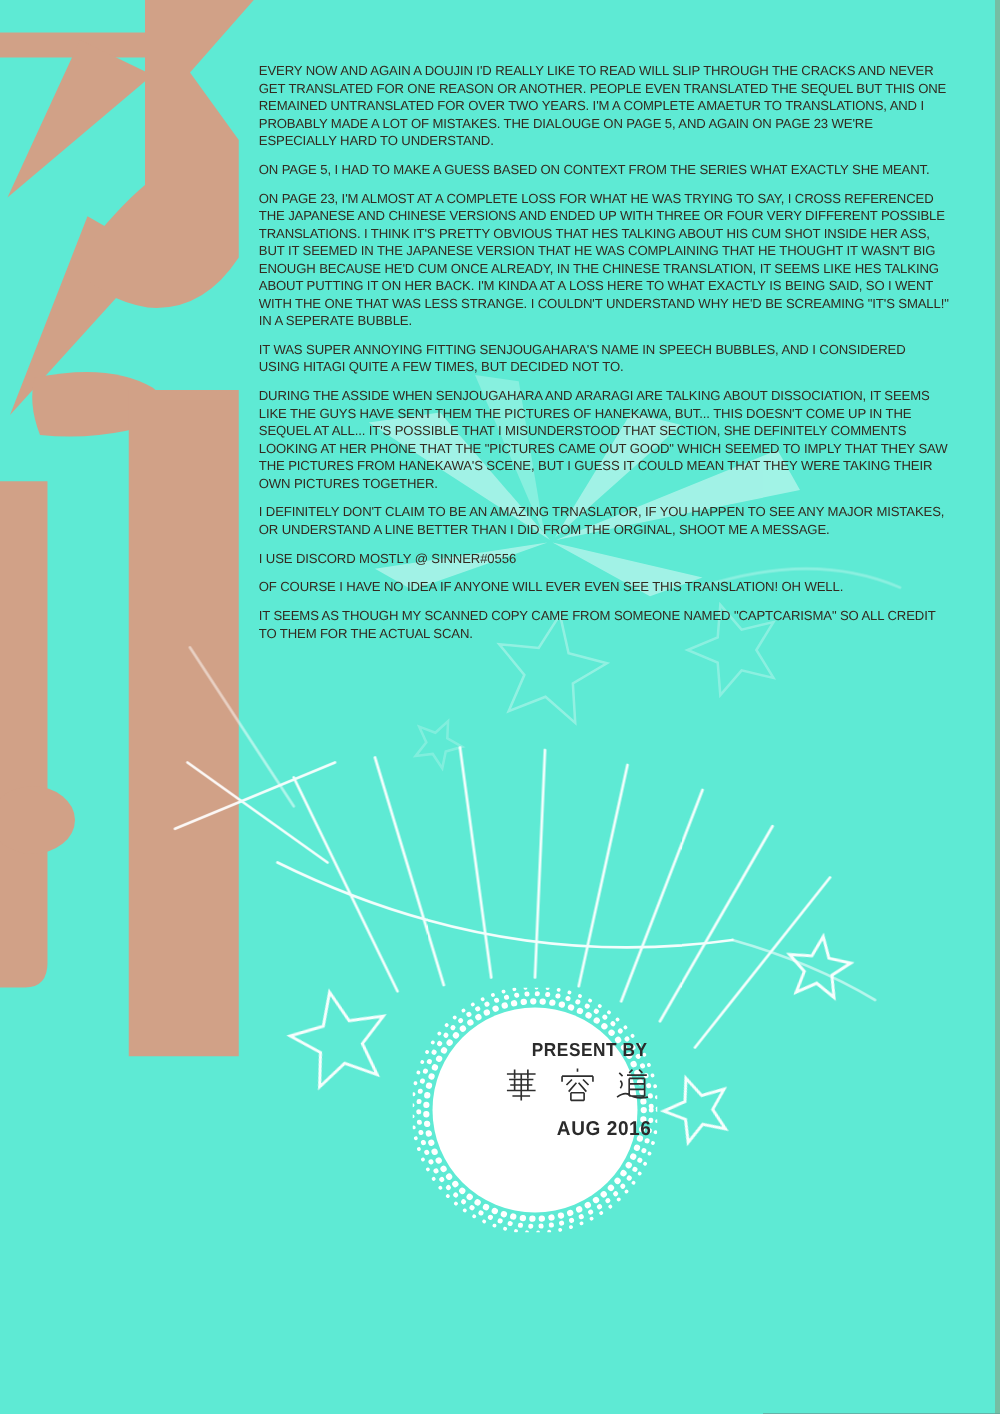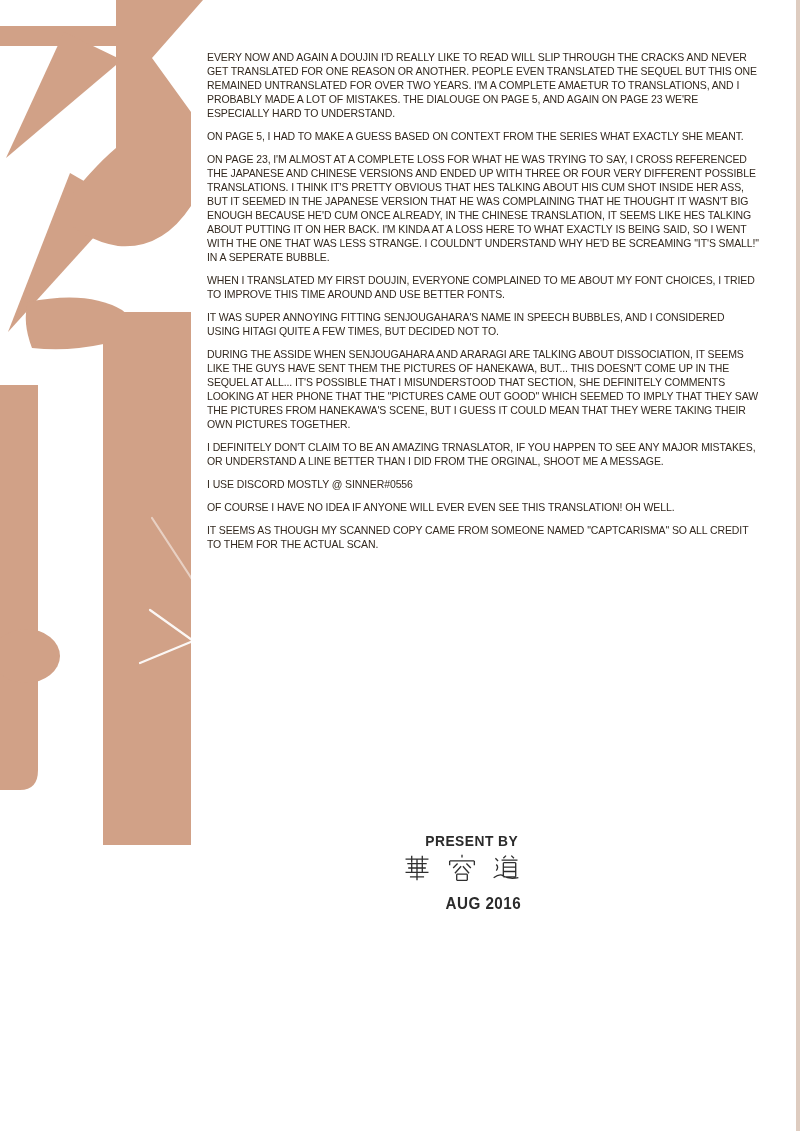--- a/index.html
+++ b/index.html
@@ -1,18 +1,18 @@
 <!DOCTYPE html>
 <html><head>
 <meta charset="utf-8">
 <style>
   html,body{margin:0;padding:0;background:#6b6b6b;}
   .page{
     position:relative;width:800px;height:1131px;margin:0 auto;
-    background:#ffffff;overflow:hidden;
+    background:#5eead4;overflow:hidden;
     font-family:"Liberation Sans",sans-serif;
   }
   .page::after{ 
     content:"";position:absolute;right:0;top:0;bottom:0;width:4px;
     background:rgba(160,110,75,.35);pointer-events:none;
   }
   svg.layer{position:absolute;left:0;top:0;pointer-events:none;}
   
   .note{
     position:absolute;left:207px;top:50px;width:552px;
@@ -96,21 +96,20 @@
       <path vector-effect="non-scaling-stroke" transform="translate(272,833) scale(40) rotate(-12)" d="M0,-1 L0.264,-0.364 L0.951,-0.309 L0.428,0.139 L0.588,0.809 L0,0.45 L-0.588,0.809 L-0.428,0.139 L-0.951,-0.309 L-0.264,-0.364 Z"></path>
       <path vector-effect="non-scaling-stroke" transform="translate(655,775) scale(26) rotate(8)" d="M0,-1 L0.264,-0.364 L0.951,-0.309 L0.428,0.139 L0.588,0.809 L0,0.45 L-0.588,0.809 L-0.428,0.139 L-0.951,-0.309 L-0.264,-0.364 Z"></path>
       <path vector-effect="non-scaling-stroke" transform="translate(558,888) scale(27) rotate(-20)" d="M0,-1 L0.264,-0.364 L0.951,-0.309 L0.428,0.139 L0.588,0.809 L0,0.45 L-0.588,0.809 L-0.428,0.139 L-0.951,-0.309 L-0.264,-0.364 Z"></path>
     </g>
   </svg>
 
   <div class="note" id="note">
       <p>EVERY NOW AND AGAIN A DOUJIN I'D REALLY LIKE TO READ WILL SLIP THROUGH THE CRACKS AND NEVER GET TRANSLATED FOR ONE REASON OR ANOTHER. PEOPLE EVEN TRANSLATED THE SEQUEL BUT THIS ONE REMAINED UNTRANSLATED FOR OVER TWO YEARS. I'M A COMPLETE AMAETUR TO TRANSLATIONS, AND I PROBABLY MADE A LOT OF MISTAKES. THE DIALOUGE ON PAGE 5, AND AGAIN ON PAGE 23 WE'RE ESPECIALLY HARD TO UNDERSTAND.</p>
       <p>ON PAGE 5, I HAD TO MAKE A GUESS BASED ON CONTEXT FROM THE SERIES WHAT EXACTLY SHE MEANT.</p>
       <p>ON PAGE 23, I'M ALMOST AT A COMPLETE LOSS FOR WHAT HE WAS TRYING TO SAY, I CROSS REFERENCED THE JAPANESE AND CHINESE VERSIONS AND ENDED UP WITH THREE OR FOUR VERY DIFFERENT POSSIBLE TRANSLATIONS. I THINK IT'S PRETTY OBVIOUS THAT HES TALKING ABOUT HIS CUM SHOT INSIDE HER ASS, BUT IT SEEMED IN THE JAPANESE VERSION THAT HE WAS COMPLAINING THAT HE THOUGHT IT WASN'T BIG ENOUGH BECAUSE HE'D CUM ONCE ALREADY, IN THE CHINESE TRANSLATION, IT SEEMS LIKE HES TALKING ABOUT PUTTING IT ON HER BACK. I'M KINDA AT A LOSS HERE TO WHAT EXACTLY IS BEING SAID, SO I WENT WITH THE ONE THAT WAS LESS STRANGE. I COULDN'T UNDERSTAND WHY HE'D BE SCREAMING "IT'S SMALL!" IN A SEPERATE BUBBLE.</p>
-      <p>WHEN I TRANSLATED MY FIRST DOUJIN, EVERYONE COMPLAINED TO ME ABOUT MY FONT CHOICES, I TRIED TO IMPROVE THIS TIME AROUND AND USE BETTER FONTS.</p>
       <p>IT WAS SUPER ANNOYING FITTING SENJOUGAHARA'S NAME IN SPEECH BUBBLES, AND I CONSIDERED USING HITAGI QUITE A FEW TIMES, BUT DECIDED NOT TO.</p>
       <p>DURING THE ASSIDE WHEN SENJOUGAHARA AND ARARAGI ARE TALKING ABOUT DISSOCIATION, IT SEEMS LIKE THE GUYS HAVE SENT THEM THE PICTURES OF HANEKAWA, BUT... THIS DOESN'T COME UP IN THE SEQUEL AT ALL... IT'S POSSIBLE THAT I MISUNDERSTOOD THAT SECTION, SHE DEFINITELY COMMENTS LOOKING AT HER PHONE THAT THE "PICTURES CAME OUT GOOD" WHICH SEEMED TO IMPLY THAT THEY SAW THE PICTURES FROM HANEKAWA'S SCENE, BUT I GUESS IT COULD MEAN THAT THEY WERE TAKING THEIR OWN PICTURES TOGETHER.</p>
       <p>I DEFINITELY DON'T CLAIM TO BE AN AMAZING TRNASLATOR, IF YOU HAPPEN TO SEE ANY MAJOR MISTAKES, OR UNDERSTAND A LINE BETTER THAN I DID FROM THE ORGINAL, SHOOT ME A MESSAGE.</p>
       <p>I USE DISCORD MOSTLY @ SINNER#0556</p>
       <p>OF COURSE I HAVE NO IDEA IF ANYONE WILL EVER EVEN SEE THIS TRANSLATION! OH WELL.</p>
       <p>IT SEEMS AS THOUGH MY SCANNED COPY CAME FROM SOMEONE NAMED "CAPTCARISMA" SO ALL CREDIT TO THEM FOR THE ACTUAL SCAN.</p>
     </div>
 
   <div class="badge">
     <svg class="ring" width="196" height="196" viewBox="0 0 196 196">

